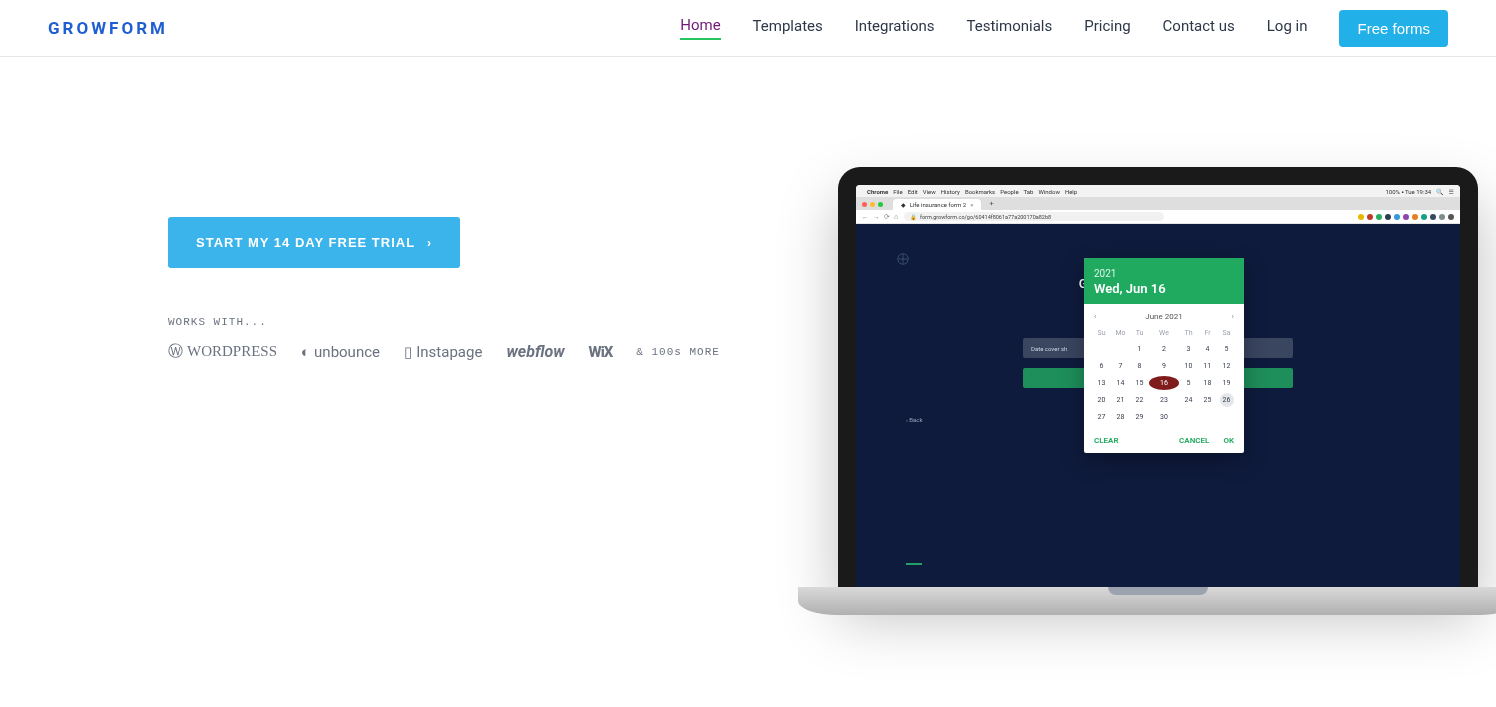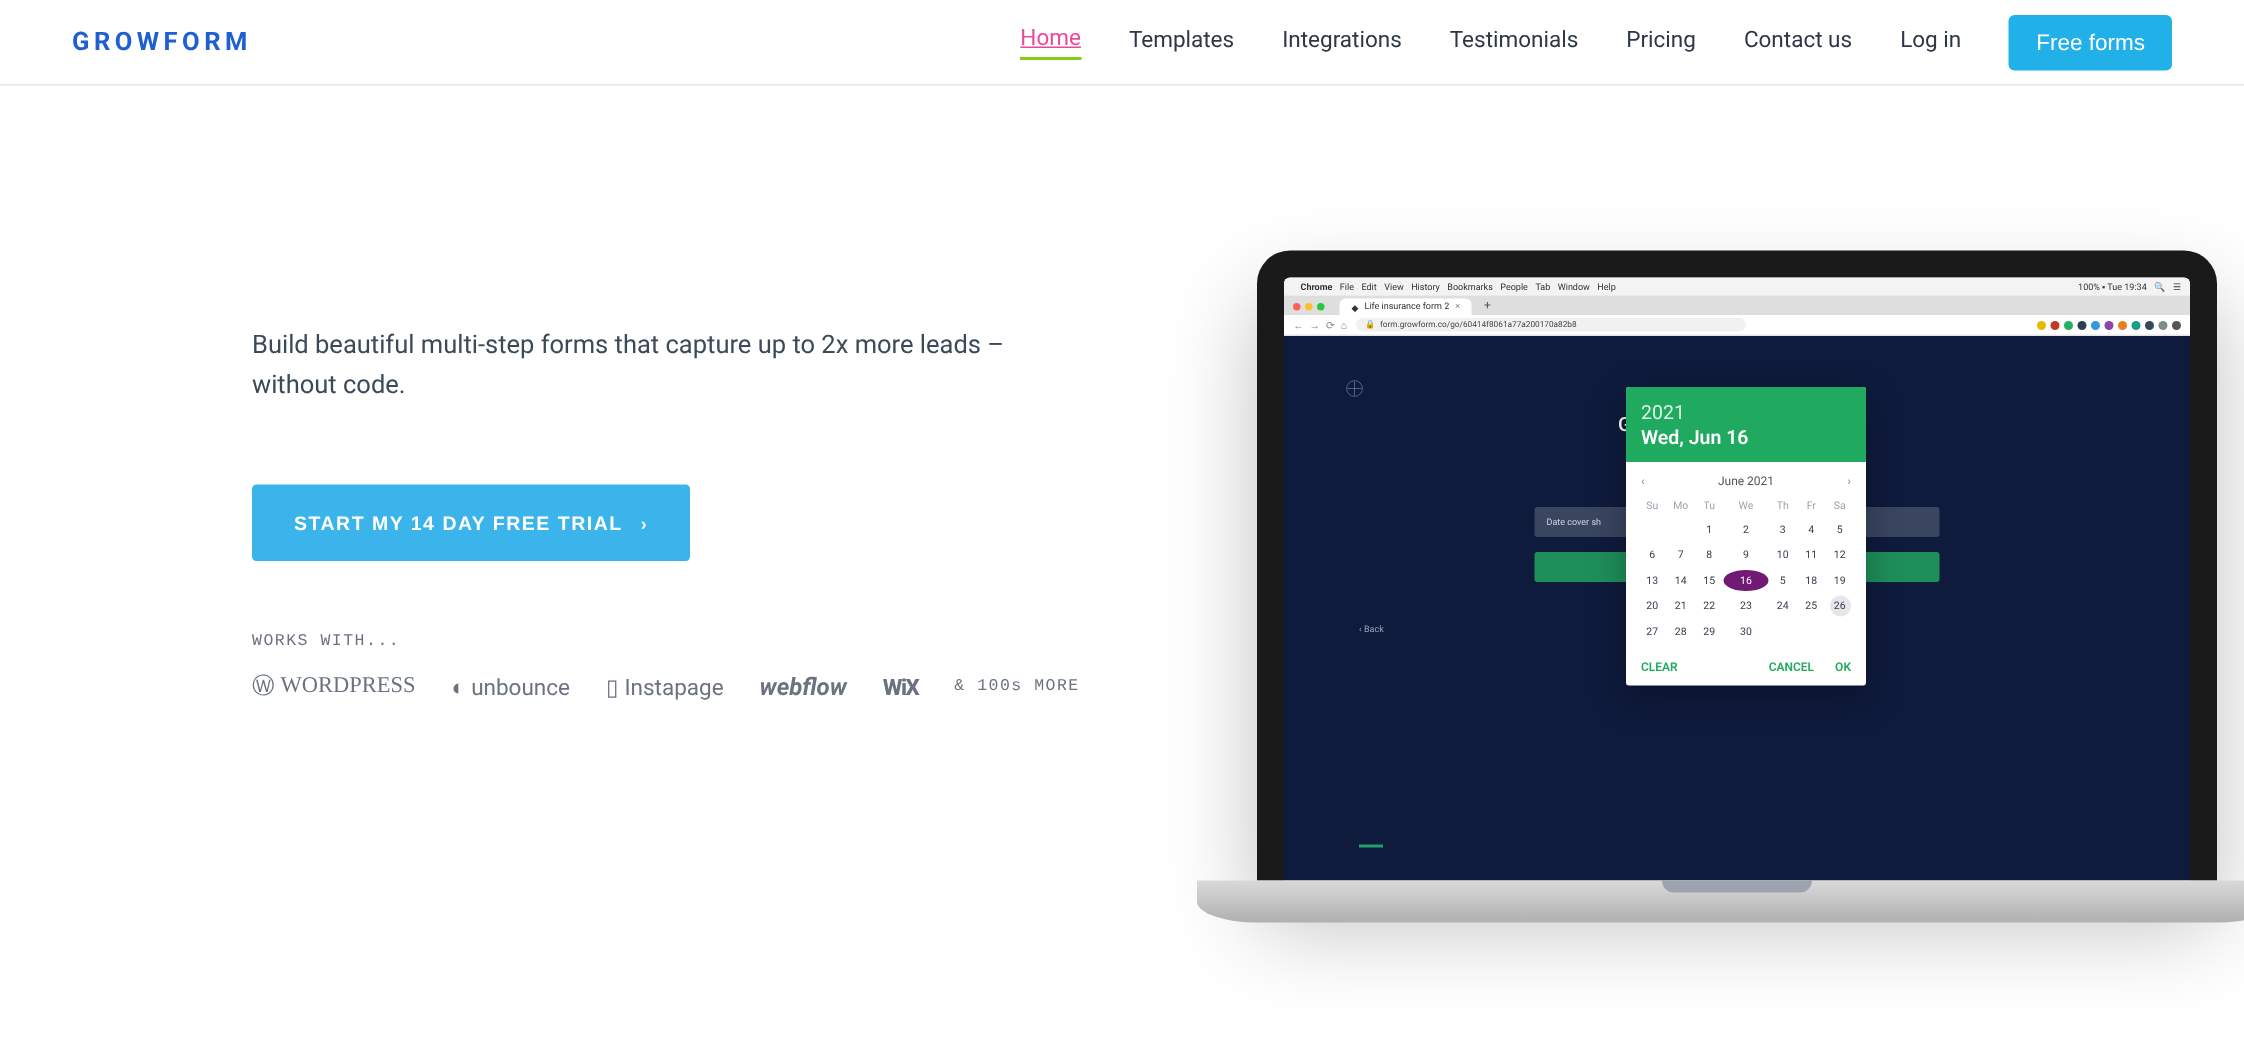--- a/index.html
+++ b/index.html
@@ -32,23 +32,22 @@
     gap: 32px;
   }
   .nav-item {
     font-size: 15px;
     color: #2d3748;
     cursor: pointer;
     text-decoration: none;
     padding-bottom: 4px;
   }
   .nav-item.active {
-    color: #ec4899;
-    border-bottom: 2px solid #84cc16;
-    text-decoration: underline;
+    color: #701a75;
+    border-bottom: 2px solid #22c55e;
   }
   .btn-trial {
     background: #22b0e8;
     color: #fff;
     padding: 10px 18px;
     border-radius: 4px;
     font-size: 15px;
     cursor: pointer;
     border: none;
   }
@@ -287,40 +286,40 @@
     border-radius: 2px;
     box-shadow: 0 8px 24px rgba(0,0,0,0.3);
     overflow: hidden;
     color: #333;
   }
   .dp-head {
     background: #1faa5f;
     padding: 10px 10px 8px;
     color: #fff;
   }
-  .dp-year { font-size: 13px; opacity: .85; }
+  .dp-year { font-size: 10px; opacity: .85; }
   .dp-date { font-size: 13px; font-weight: 600; margin-top: 2px;}
   .dp-nav {
     display:flex; justify-content:space-between; align-items:center;
     padding: 8px 10px 4px;
     font-size: 8px;
     color: #555;
   }
   .dp-nav-arrow { color:#888; cursor:pointer; font-size:8px;}
   .dp-grid {
     display: grid;
     grid-template-columns: repeat(7, 1fr);
     gap: 3px 0;
     padding: 2px 8px 6px;
     font-size: 7px;
     text-align: center;
   }
   .dp-dow { color: #9ca3af; height:12px; display:flex;align-items:center;justify-content:center;}
   .dp-day { color: #374151; height:14px; display:flex;align-items:center;justify-content:center; position:relative;}
-  .dp-day.sel { background:#701a75; color:#fff; border-radius:50%; width:30px; margin:0 auto;}
+  .dp-day.sel { background:#7f1d1d; color:#fff; border-radius:50%; width:30px; margin:0 auto;}
   .dp-day.hov { background:#e5e7eb; border-radius:50%; width:14px; margin:0 auto;}
   .dp-actions {
     display:flex; justify-content:space-between;
     padding: 6px 10px 8px;
     font-size: 8px;
     font-weight:600;
     color: #1faa5f;
   }
   .dp-right { display:flex; gap:14px;}
   .chev { font-size: 12px; }
@@ -337,21 +336,20 @@
     <a class="nav-item">Testimonials</a>
     <a class="nav-item">Pricing</a>
     <a class="nav-item">Contact us</a>
     <a class="nav-item">Log in</a>
     <button class="btn-trial">Free forms</button>
   </nav>
 </header>
 
 <section class="hero">
   <div class="hero-left">
-    <p class="subtext">Build beautiful multi-step forms that capture up to 2x more leads – without code.</p>
     <button class="cta">
       <span>START MY 14 DAY FREE TRIAL</span>
       <span class="chev">›</span>
     </button>
     <div class="works-with">
       <div class="works-label">WORKS WITH...</div>
       <div class="partners">
         <span class="partner wp">
           <span>Ⓦ</span>
           <span>WORDPRESS</span>

